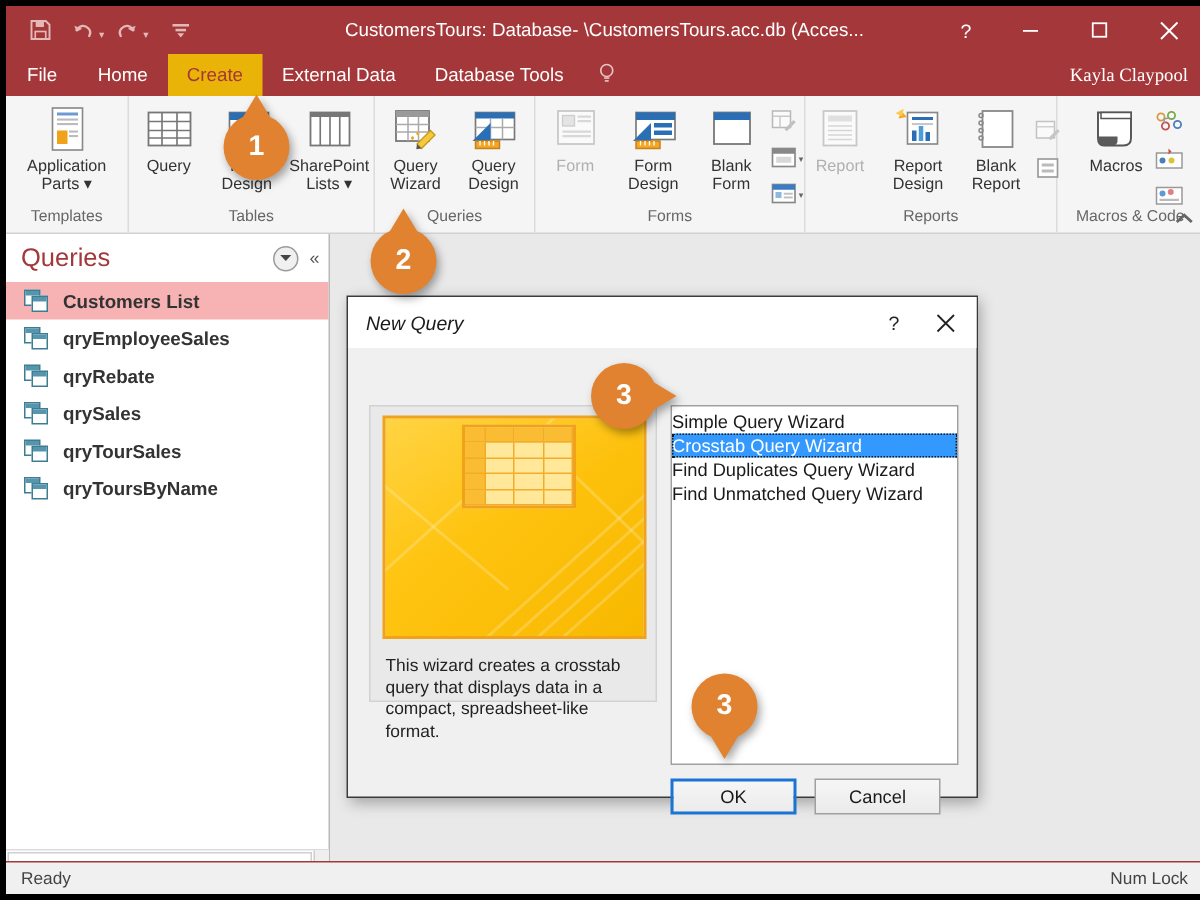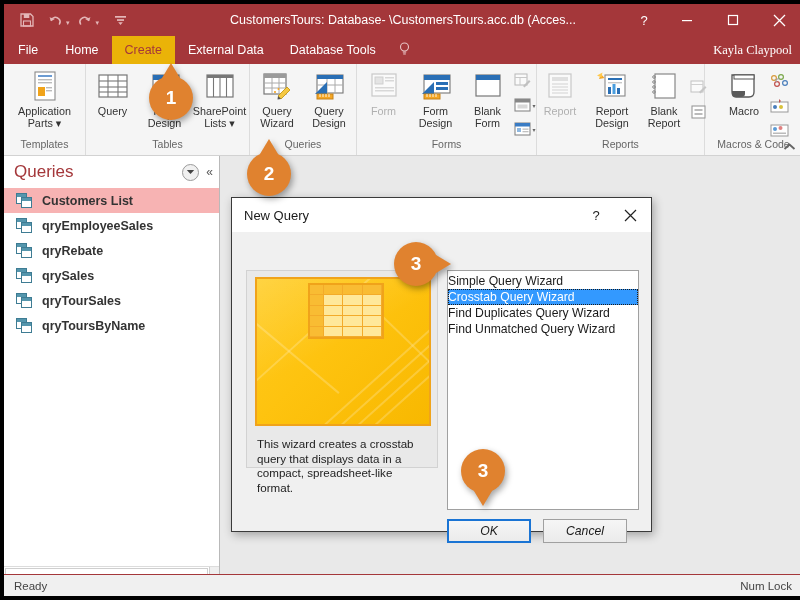--- a/index.html
+++ b/index.html
@@ -175,21 +175,21 @@
     position: absolute; left: 227px; top: 193px; width: 421px; height: 335px;
     background: #f0f0f0;
     border: 1px solid #3a3a3a;
     box-shadow: 2px 3px 9px rgba(0,0,0,0.30);
   }
   .dlg-title {
     height: 34px; background: #ffffff;
     display: flex; align-items: center; padding: 0 2px 0 12px;
     position: relative;
   }
-  .dlg-title-text { font-size: 13px; color: #1a1a1a; }
+  .dlg-title-text { font-size: 13px; color: #1a1a1a; font-style: italic; }
   .dlg-title-btns { position: absolute; right: 4px; display: flex; align-items: center; }
   .dlg-tbtn {
     width: 34px; height: 30px; display: flex; align-items: center;
     justify-content: center; font-size: 13px; color: #222;
   }
   .dlg-body { position: relative; padding: 10px; height: 301px; }
 
   .preview-pane {
     position: absolute; left: 14px; top: 38px; width: 192px; height: 198px;
     background: #e9e9e9; border: 1px solid #d2d2d2;
@@ -226,21 +226,21 @@
     height: 16px; line-height: 16px; padding-left: 0;
     font-size: 12.2px; color: #1a1a1a; white-space: nowrap;
   }
   .wiz-item.selected {
     background: #3399ff; color: #ffffff;
     outline: 1px dotted #1a1a1a; outline-offset: -1px;
   }
 
   .dlg-buttons {
     position: absolute; left: 215px; top: 287px;
-    display: flex; gap: 12px; font-style: italic;
+    display: flex; gap: 12px;
   }
   .dlg-btn {
     width: 84px; height: 24px;
     background: linear-gradient(180deg,#f6f6f6 0%,#ebebeb 100%);
     border: 1px solid #a0a0a0;
     display: flex; align-items: center; justify-content: center;
     font-size: 12.2px; color: #1a1a1a;
   }
   .dlg-btn.default { border: 2px solid #1a74d4; }
 
@@ -606,21 +606,21 @@
     <div class="rgroup" style="flex:1;">
       <div class="ritems">
         <div class="rbtn">
           <span class="glyph">
             <svg width="32" height="30" viewBox="0 0 32 30">
                 <path d="M8 3 H26 V20 Q26 25 21 25 H8 Q4 25 4 20 V3 Z" fill="#fff" stroke="#555" stroke-width="1.3"></path>
                 <rect x="6" y="3" width="20" height="4" fill="#fff" stroke="#555" stroke-width="1"></rect>
                 <path d="M4 19 H17 V22 Q17 25 13 25 H8 Q4 25 4 21 Z" fill="#5a5a5a"></path>
               </svg>
           </span>
-          <span class="cap">Macro</span>
+          <span class="cap">Macros</span>
         </div>
         <div class="rsmallcol">
           <div class="rsmall">
             <svg width="19" height="16" viewBox="0 0 19 16">
                 <circle cx="4" cy="4" r="2.4" fill="none" stroke="#d89a3c" stroke-width="1.2"></circle>
                 <circle cx="11" cy="3" r="2.4" fill="none" stroke="#7aa84a" stroke-width="1.2"></circle>
                 <circle cx="7" cy="10" r="2.4" fill="none" stroke="#c0504d" stroke-width="1.2"></circle>
                 <circle cx="15" cy="9" r="2.4" fill="none" stroke="#4a7ebb" stroke-width="1.2"></circle>
                 <line x1="5.5" y1="5.5" x2="9.5" y2="4.5" stroke="#999"></line>
                 <line x1="6" y1="6" x2="6.5" y2="8" stroke="#999"></line>

